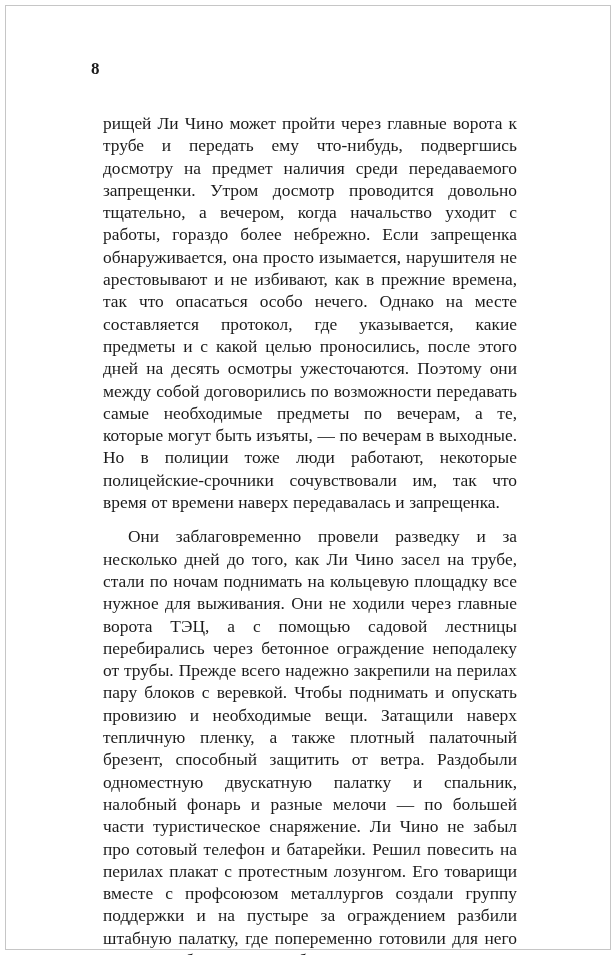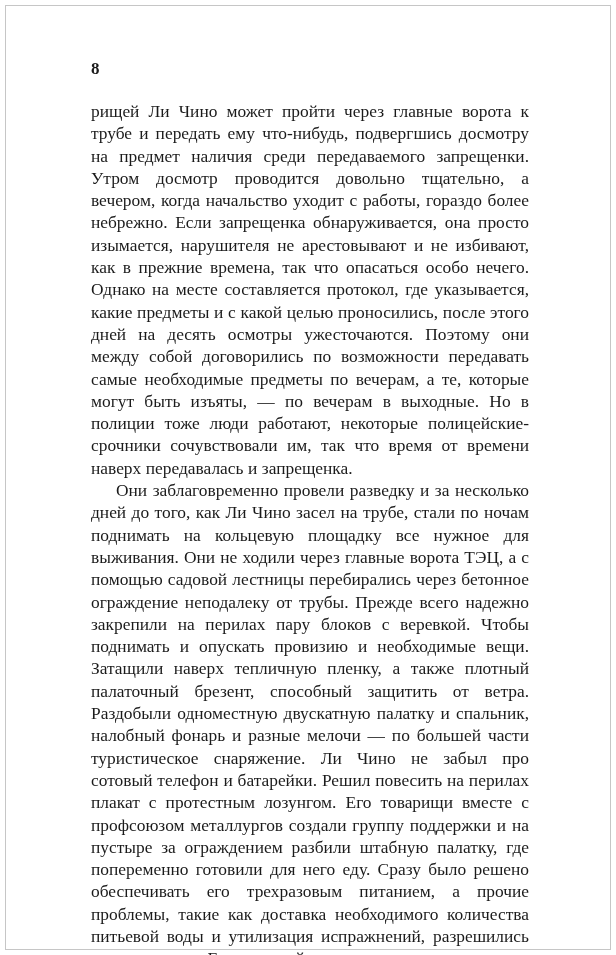--- a/index.html
+++ b/index.html
@@ -39,21 +39,21 @@
     width: 438px;
     color: #1b1b1b;
     font-size: 17.4px;
     line-height: 22.3px;
     text-align: justify;
     hyphens: auto;
     -webkit-hyphens: auto;
     word-spacing: 0.2px;
   }
   .text-block p {
-    margin: 0;
+    margin: 12px;
     padding: 0;
   }
   .text-block p.indented {
     text-indent: 25px;
   }
 </style>
 </head>
 <body>
 
 <div class="page-frame"></div>

